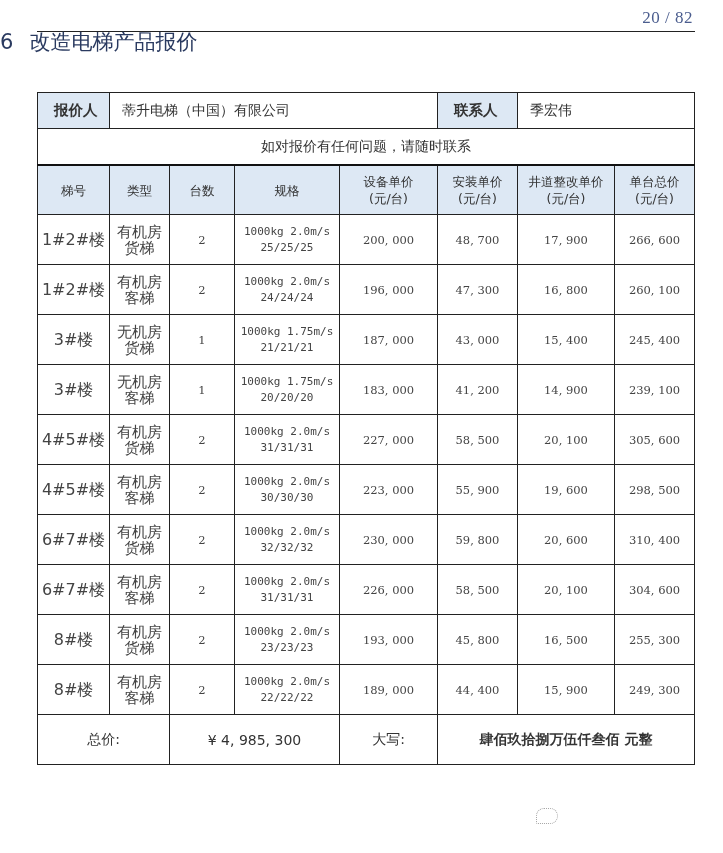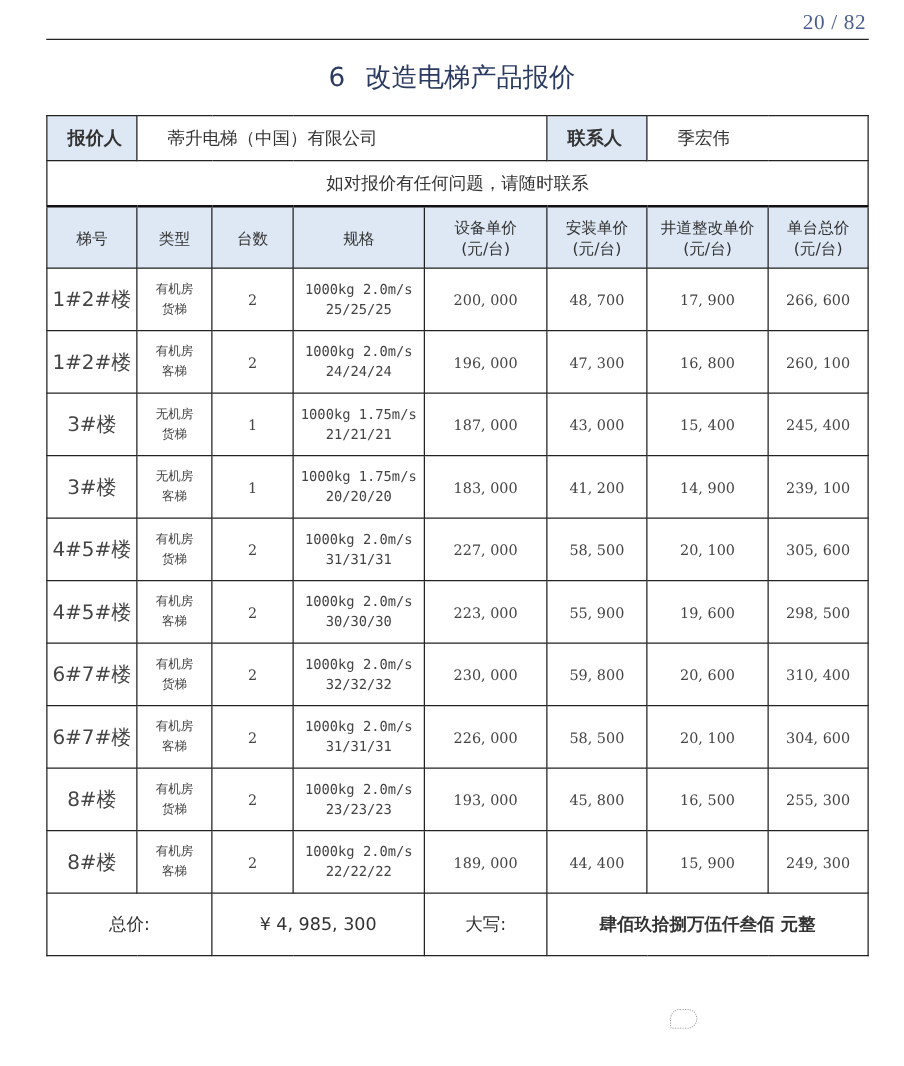--- a/index.html
+++ b/index.html
@@ -1,35 +1,35 @@
 <!DOCTYPE html>
 <html><head>
 <meta charset="utf-8">
 <style>
   html, body { margin:0; padding:0; background:#ffffff; }
   body { width:723px; height:853px; position:relative; overflow:hidden;
          font-family:"DejaVu Serif","Liberation Serif",serif; color:#333; }
   .page-num { position:absolute; top:8px; right:30px; font-size:17px; color:#4b5d8e;
               font-family:"Liberation Serif","DejaVu Serif",serif; letter-spacing:0.5px; }
   .top-rule { position:absolute; top:31px; left:37px; width:658px; height:0; border-top:1.5px solid #222; }
-  .title { position:absolute; top:48px; left:0; width:723px; text-align:center;
+  .title { position:absolute; top:28px; left:0; width:723px; text-align:left;
            font-size:21px; color:#2a3a60; font-family:"DejaVu Sans","Liberation Sans",sans-serif; }
   .title .num { margin-right:16px; }
   table.grid { position:absolute; left:37px; top:92px; width:657px; border-collapse:collapse; table-layout:fixed; }
   table.grid td { border:1.3px solid #222; padding:0; text-align:center; vertical-align:middle; }
   .info td { height:35px; font-size:14px; }
   .info td.lbl { background:#dde8f4; text-align:left; padding-left:16px; font-weight:bold; font-size:14.5px;
                  font-family:"DejaVu Sans","Liberation Sans",sans-serif; color:#333; }
-  .info td.val { text-align:left; padding-left:24px; font-family:Liberation Sans, sans-serif; color:#333; }
+  .info td.val { text-align:left; padding-left:12px; font-family:Liberation Sans, sans-serif; color:#333; }
   .note td { height:35px; text-align:left; padding-left:8px; font-size:14px;
              font-family:Liberation Mono, monospace; }
   tr.head td { background:#dde8f4; height:48px; font-size:12.5px; line-height:17px;
                font-family:"DejaVu Sans","Liberation Sans",sans-serif; color:#333; border-top:2.5px solid #111; }
   tr.row td { height:49px; font-size:11.5px; line-height:16px; color:#444; }
-  tr.row td.type { font-family:"DejaVu Sans","Liberation Sans",sans-serif; font-size:10px; }
+  tr.row td.type { font-family:"DejaVu Sans","Liberation Sans",sans-serif; font-size:15px; }
   tr.row td.no { font-family:"DejaVu Sans","Liberation Sans",sans-serif; font-size:16px; }
   tr.row td.spec { font-family:"DejaVu Sans Mono","Liberation Mono",monospace; font-size:11px; }
   tr.sum td { height:49px; font-size:14px; font-family:"DejaVu Sans","Liberation Sans",sans-serif; color:#333; }
   tr.sum td.bigval { font-weight:bold; }
   .watermark { position:absolute; left:536px; top:805px; font-size:17px; color:rgba(120,120,120,0.75);
                font-family:"DejaVu Sans","Liberation Sans",sans-serif; letter-spacing:1px; }
   .watermark .wm-icon { display:inline-block; width:20px; height:14px; border:1.5px dotted rgba(130,130,130,0.7);
                         border-radius:10px 10px 10px 2px; margin-right:6px; vertical-align:middle; }
 </style>
 </head>

